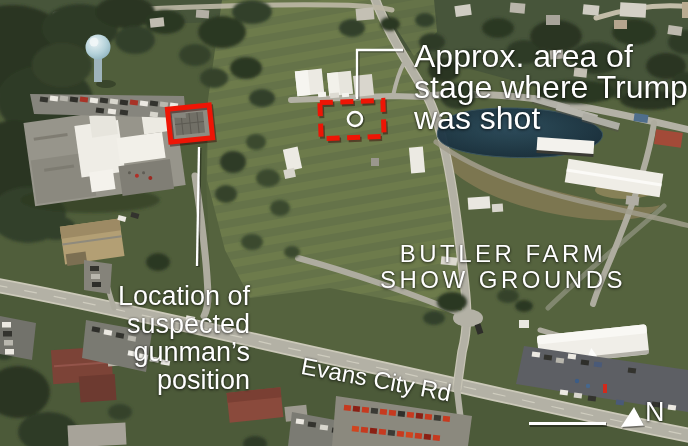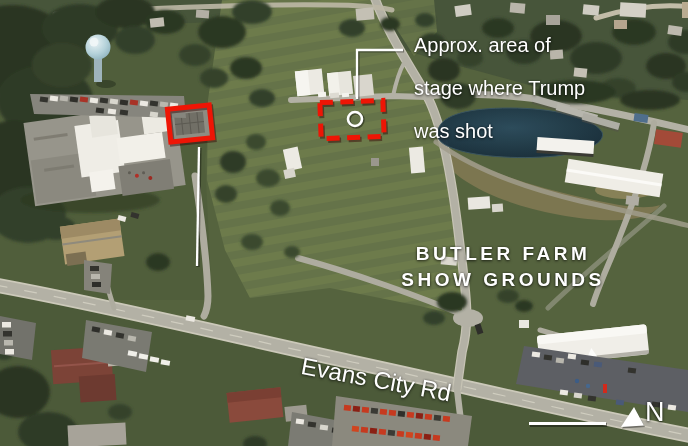--- a/index.html
+++ b/index.html
@@ -7,24 +7,24 @@
     position:relative;width:688px;height:446px;overflow:hidden;
     font-family:"Liberation Sans","DejaVu Sans",sans-serif;
     background:#55633e;
   }
   #basemap{position:absolute;left:0;top:0;width:688px;height:446px;display:block;}
   .lbl{
     position:absolute;color:var(--label-color,#ffffff);
     text-shadow:0 1px 3px rgba(0,0,0,.65),0 0 2px rgba(0,0,0,.35);
     white-space:pre-line;user-select:none;
   }
-  .lbl-stage{left:414px;top:24px;font-size:20px;line-height:43px;font-weight:normal;}
+  .lbl-stage{left:414px;top:41px;font-size:32px;line-height:31px;font-weight:normal;}
   .lbl-gunman{right:438px;top:282px;font-size:27px;line-height:28px;text-align:right;}
   .lbl-grounds{left:352px;top:241px;width:302px;text-align:center;
-    font-size:19px;line-height:26px;font-weight:bold;letter-spacing:3.5px;}
+    font-size:24px;line-height:26px;font-weight:normal;letter-spacing:3.5px;}
   .lbl-road{left:304px;top:352px;font-size:24px;transform:rotate(10.5deg);transform-origin:0 0;}
   .lbl-scale{left:531px;top:391px;font-size:27px;}
   .lbl-north{left:645px;top:397px;font-size:27px;}
 </style>
 </head>
 <body>
 
 <div id="stage-wrap">
 
 <svg id="basemap" viewBox="0 0 688 446" xmlns="http://www.w3.org/2000/svg">
@@ -390,17 +390,21 @@
     <line x1="529" y1="423.5" x2="606" y2="423.5" stroke="#ffffff" stroke-width="3.2"></line>
 
     <polygon points="622,428.5 645,427 635,408.5" fill="rgba(0,0,0,0.4)"></polygon>
     <polygon points="621,427 644,425.5 634,407" fill="#ffffff"></polygon>
   </g>
 </svg>
 
   <div class="lbl lbl-stage">Approx. area of
 stage where Trump
 was shot</div>
+  <div class="lbl lbl-gunman">Location of
+suspected
+gunman’s
+position</div>
   <div class="lbl lbl-grounds">BUTLER FARM
 SHOW GROUNDS</div>
   <div class="lbl lbl-road">Evans City Rd</div>
   <div class="lbl lbl-north">N</div>
 </div>
 
 </body></html>

